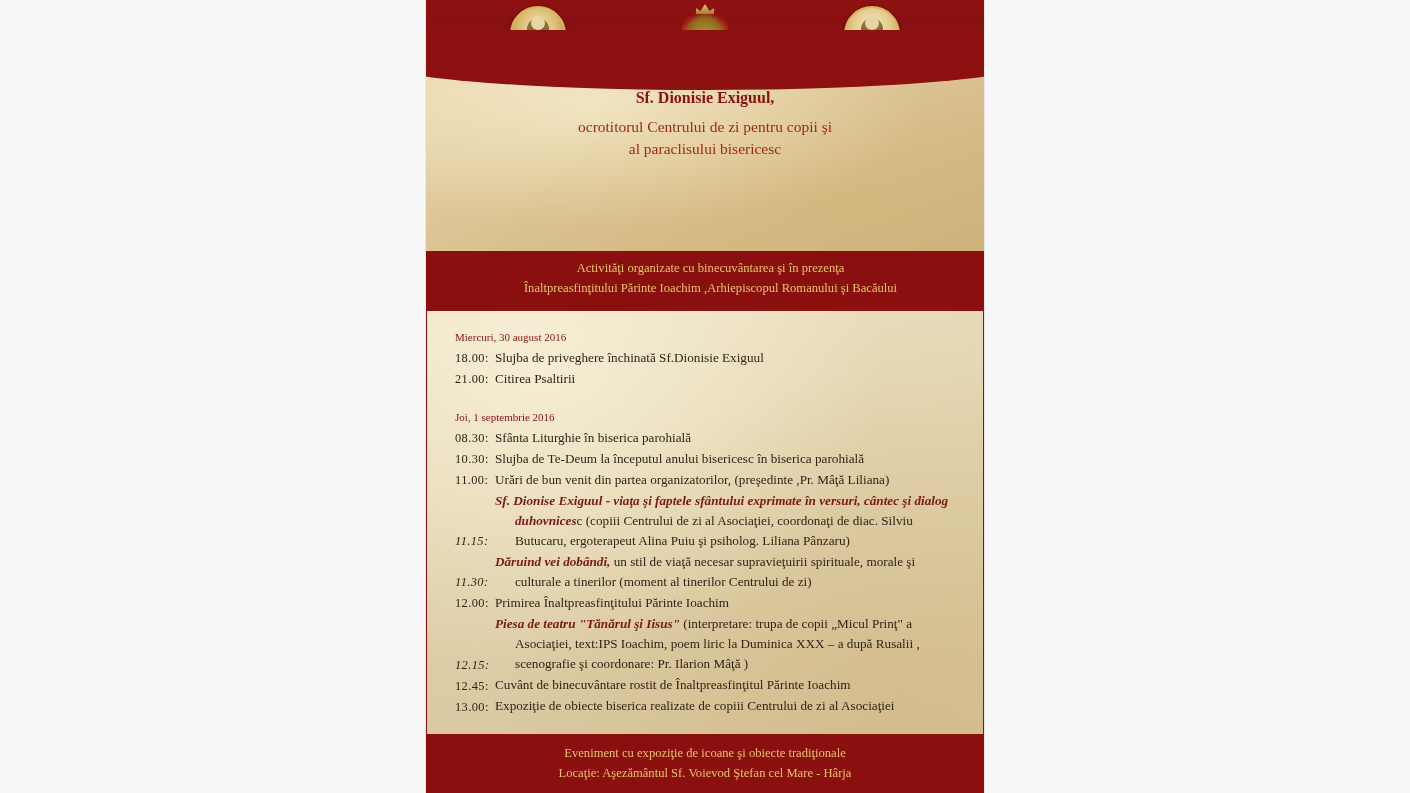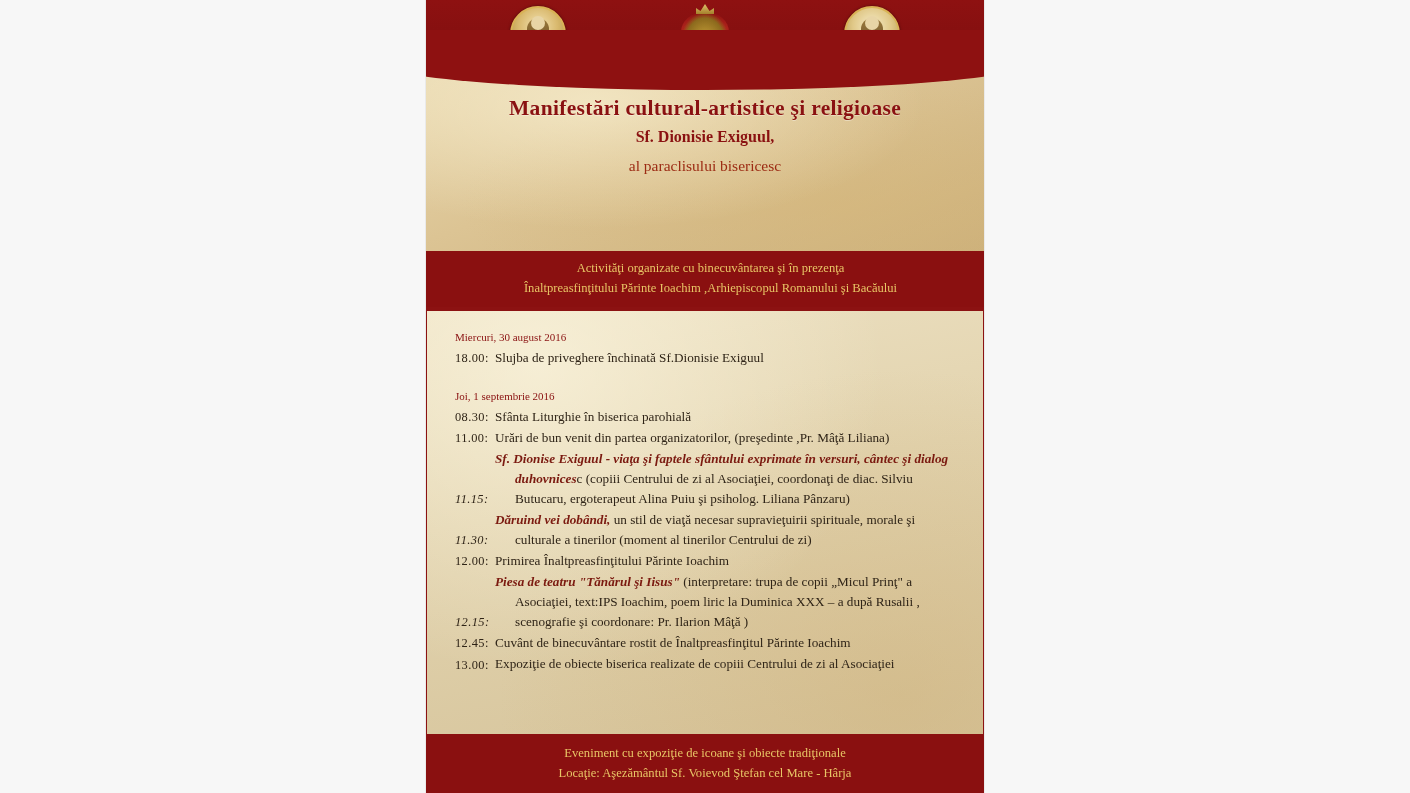--- a/index.html
+++ b/index.html
@@ -218,45 +218,53 @@
       <div class="eagle"></div>
       <div class="crown"></div>
     </div>
     <div class="medallion med-right">
       <div class="med-inner-figure"></div>
       <div class="med-inner-face"></div>
     </div>
   </div>
 
   <div class="header-parchment">
-    <div class="title-main">Manifestări cultural-artistice şi religioase</div>
     <div class="title-saint">Sf. Dionisie Exiguul,</div>
     <div class="title-sub2">
+      <div>ocrotitorul Centrului de zi pentru copii şi</div>
       <div>al paraclisului bisericesc</div>
     </div>
   </div>
 
   <div class="blessing-band">
     <div>Activităţi organizate cu binecuvântarea şi în prezenţa</div>
     <div>Înaltpreasfinţitului Părinte Ioachim ,Arhiepiscopul Romanului şi Bacăului</div>
   </div>
 
   <div class="program" id="program">
       <div class="day-block">
         <div class="day-title">Miercuri, 30 august 2016</div>
         <div class="entry">
           <div class="time">18.00:</div>
           <div class="desc hang">Slujba de priveghere închinată Sf.Dionisie Exiguul</div>
         </div>
+        <div class="entry">
+          <div class="time">21.00:</div>
+          <div class="desc hang">Citirea Psaltirii</div>
+        </div>
       </div>
       <div class="day-block">
         <div class="day-title">Joi, 1 septembrie 2016</div>
         <div class="entry">
           <div class="time">08.30:</div>
           <div class="desc hang">Sfânta Liturghie în biserica parohială</div>
+        </div>
+        <div class="entry">
+          <div class="time">10.30:</div>
+          <div class="desc hang">Slujba de Te-Deum la începutul anului bisericesc în biserica parohială</div>
         </div>
         <div class="entry">
           <div class="time">11.00:</div>
           <div class="desc hang">Urări de bun venit din partea organizatorilor, (preşedinte ,Pr. Mâţă Liliana)</div>
         </div>
         <div class="entry">
           <div class="time ital">11.15:</div>
           <div class="desc hang"><span class="em">Sf. Dionise Exiguul  - viaţa şi faptele sfântului exprimate în versuri, cântec şi dialog duhovnices</span><span>c (copiii Centrului de zi al Asociaţiei, coordonaţi de diac. Silviu Butucaru, ergoterapeut Alina Puiu şi psiholog. Liliana Pânzaru)</span></div>
         </div>
         <div class="entry">

